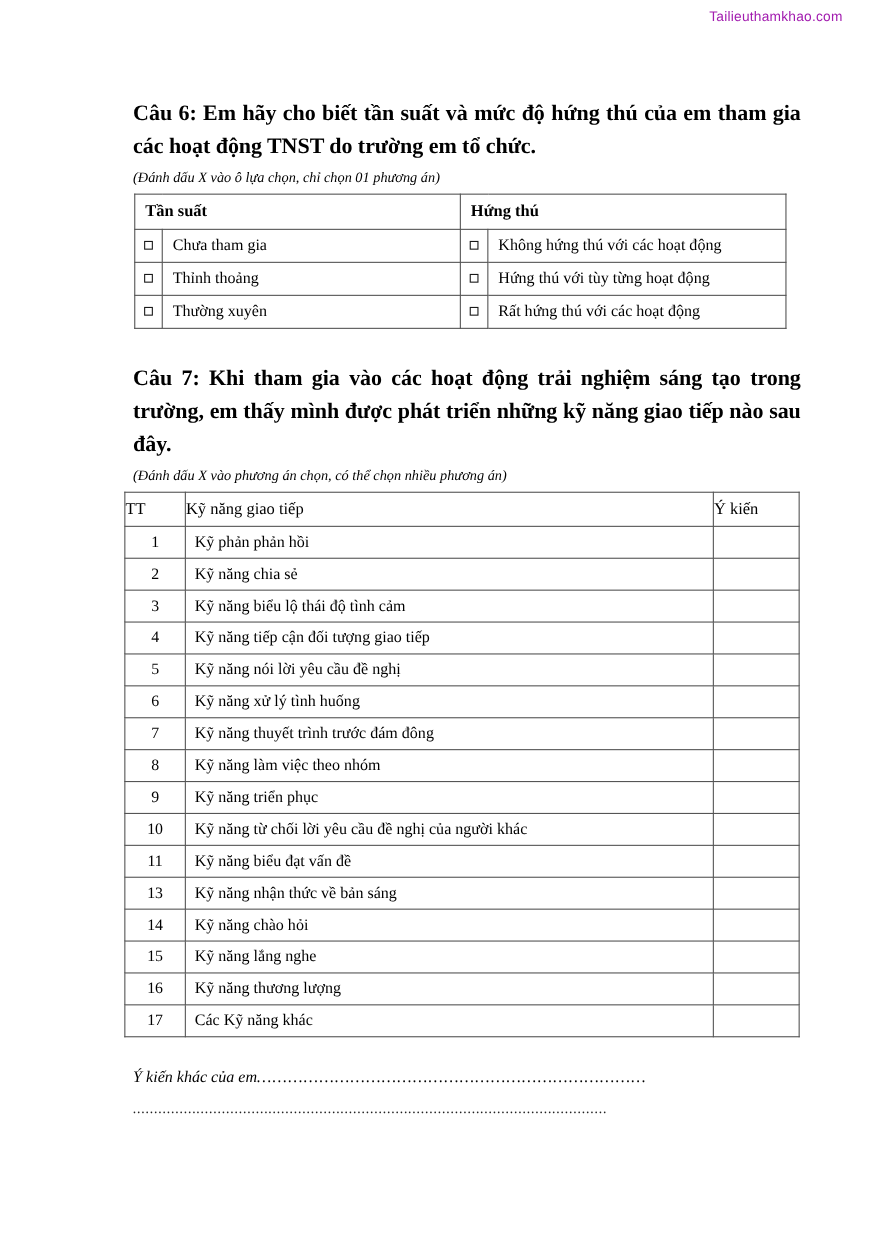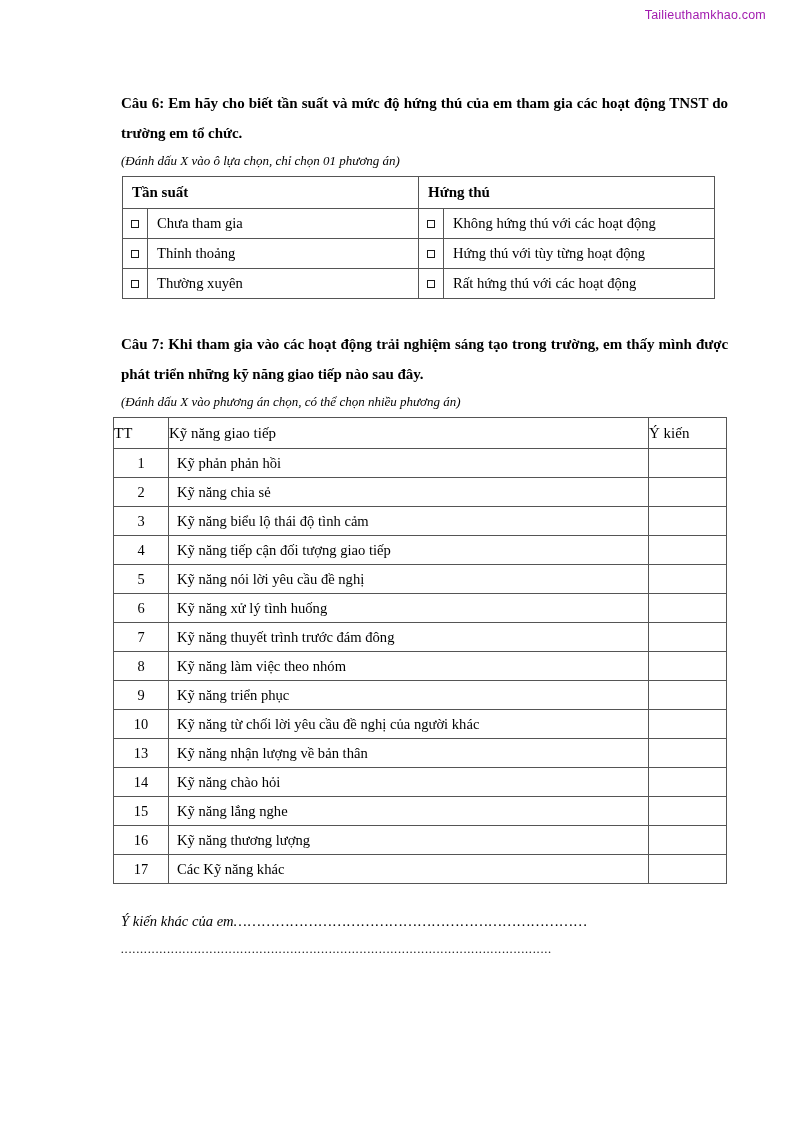--- a/index.html
+++ b/index.html
@@ -31,21 +31,21 @@
 
   
   .content {
     position: absolute;
     left: 113px;
     top: 88px;
     width: 615px;
   }
 
   .q-title {
-    font-size: 15px;
+    font-size: 20px;
     font-weight: bold;
     line-height: 30px;
     margin: 0 0 0 8px;
     text-align: justify;
     letter-spacing: -0.05px;
   }
   .q-sub {
     font-size: 13px;
     font-style: italic;
     line-height: 26px;
@@ -254,22 +254,27 @@
             <td class="num">9</td>
             <td class="skill">Kỹ năng triển phục</td>
             <td class="op"></td>
           </tr>
           <tr>
             <td class="num">10</td>
             <td class="skill">Kỹ năng từ chối lời yêu cầu đề nghị của người khác</td>
             <td class="op"></td>
           </tr>
           <tr>
+            <td class="num">11</td>
+            <td class="skill">Kỹ năng biểu đạt vấn đề</td>
+            <td class="op"></td>
+          </tr>
+          <tr>
             <td class="num">13</td>
-            <td class="skill">Kỹ năng nhận lượng về bản thân</td>
+            <td class="skill">Kỹ năng nhận thức về bản sáng</td>
             <td class="op"></td>
           </tr>
           <tr>
             <td class="num">14</td>
             <td class="skill">Kỹ năng chào hỏi</td>
             <td class="op"></td>
           </tr>
           <tr>
             <td class="num">15</td>
             <td class="skill">Kỹ năng lắng nghe</td>

